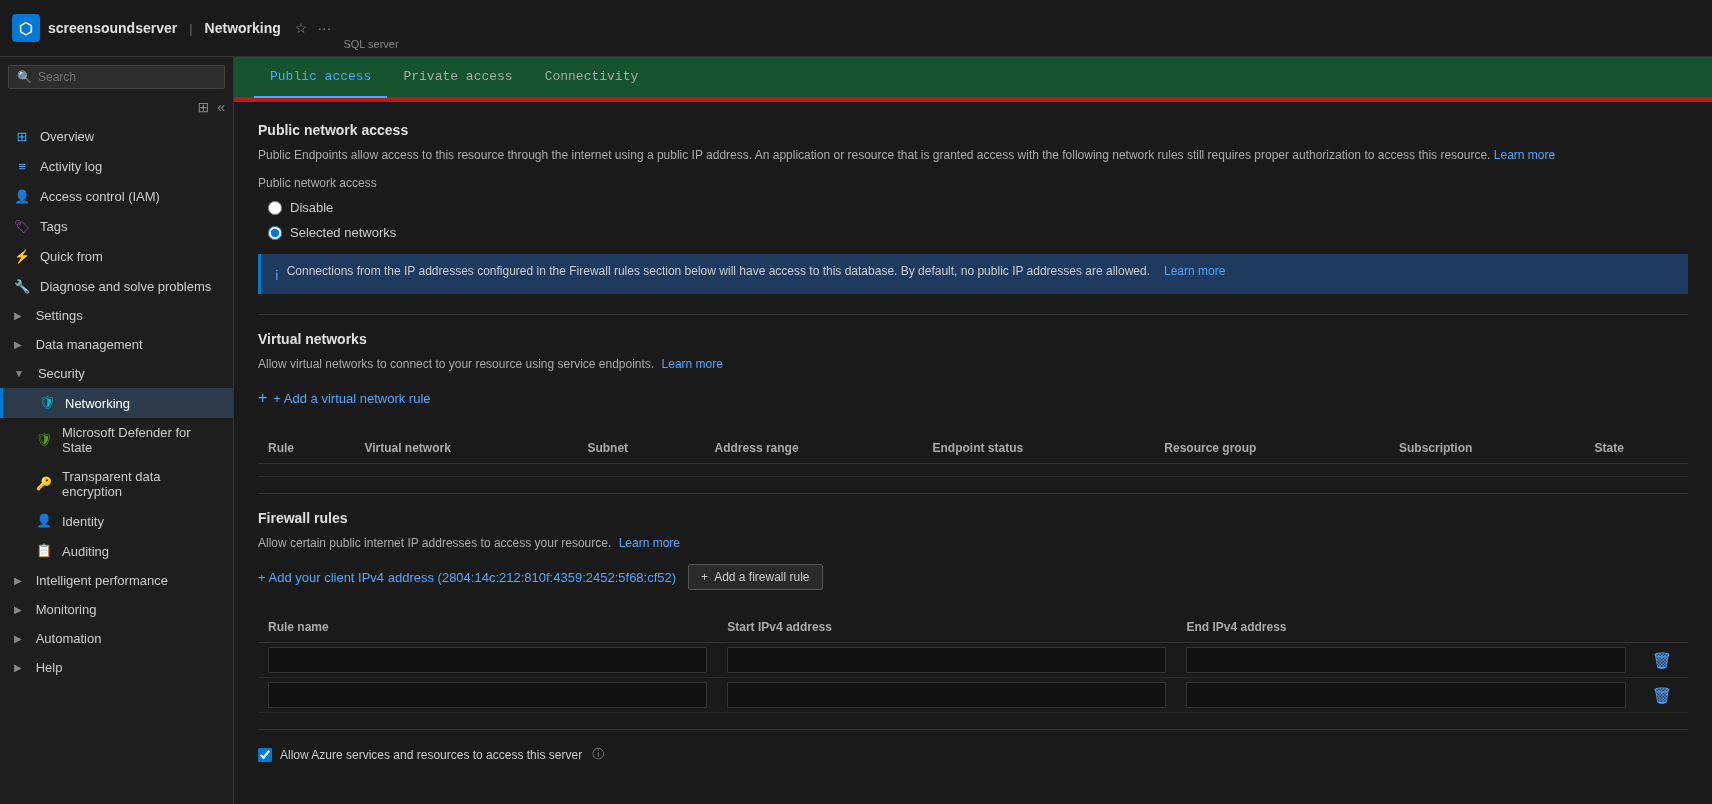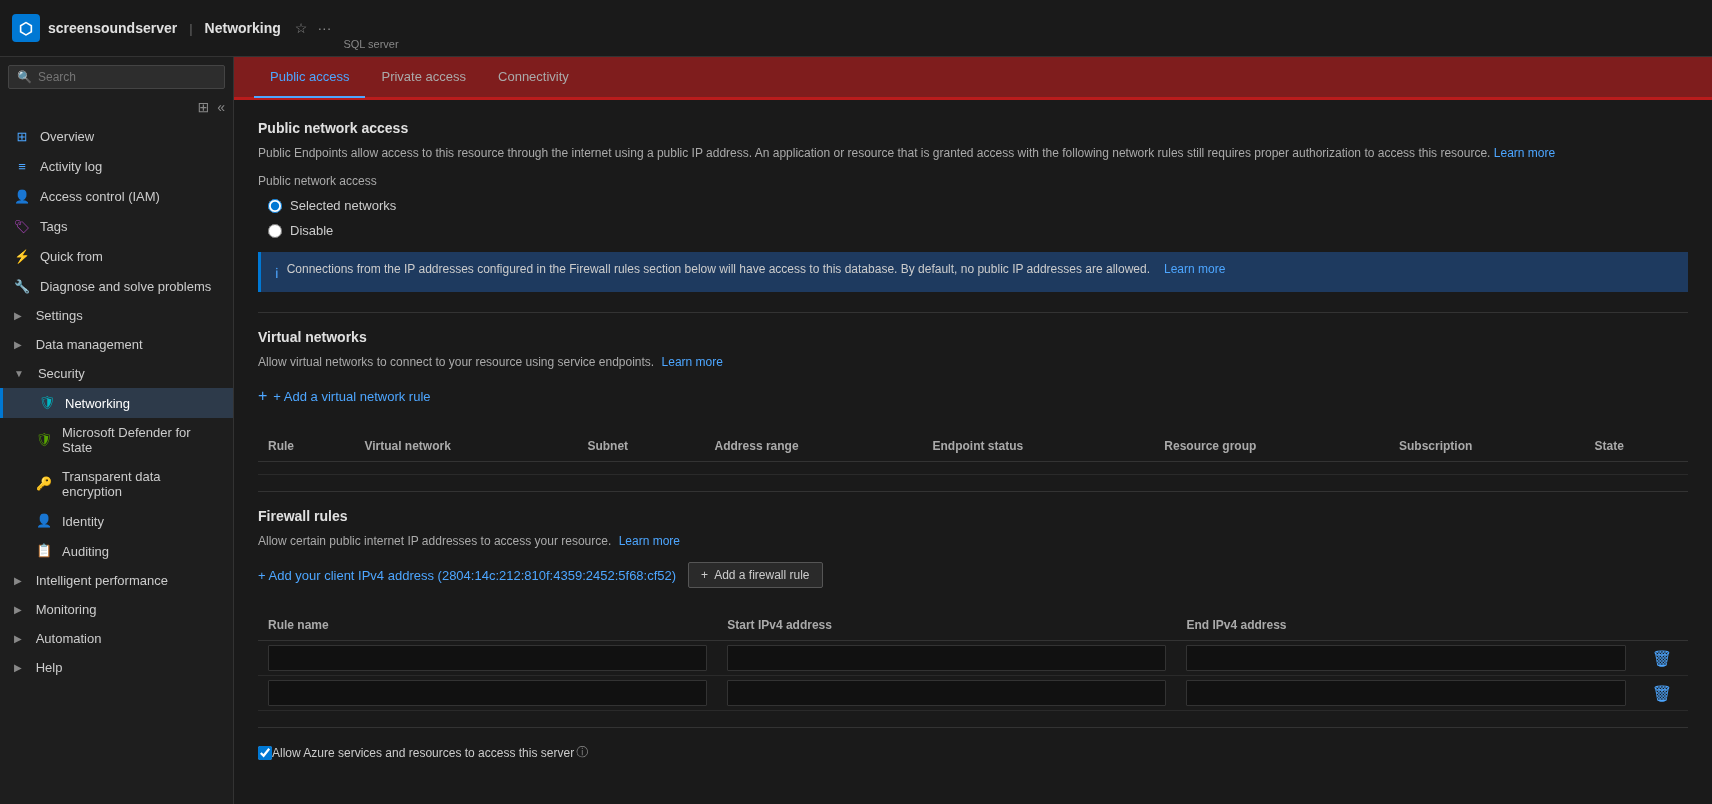--- a/index.html
+++ b/index.html
@@ -142,23 +142,24 @@
       flex: 1;
       background: #1a1a1a;
       overflow-y: auto;
       display: flex;
       flex-direction: column;
     }
 
     
     .tabs-bar {
       display: flex;
-      border-bottom: 3px solid #b91c1c;
+      border-bottom: 5px solid #b91c1c;
       padding: 0 20px;
-      background: #7f1d1d;
+      background: #14532d;
+      font-family: Liberation Mono, monospace;
     }
     .tab {
       padding: 12px 16px;
       cursor: pointer;
       color: #aaa;
       font-size: 13px;
       border-bottom: 2px solid transparent;
       margin-bottom: -1px;
     }
     .tab.active { color: #4da6ff; border-bottom: 2px solid #4da6ff; }
@@ -273,21 +274,21 @@
       background: #2a2a2a;
       border: 1px solid #555;
       color: #ccc;
       padding: 5px 12px;
       font-size: 12px;
       cursor: pointer;
       border-radius: 2px;
     }
 
     
-    .checkbox-row { display: flex; align-items: center; margin-top: 10px; }
+    .checkbox-row { display: flex; align-items: center; gap: 8px; margin-top: 10px; }
     .checkbox-row input[type="checkbox"] { accent-color: #0078d4; width: 14px; height: 14px; cursor: pointer; }
     .checkbox-row label { color: #ccc; font-size: 12px; cursor: pointer; }
     .info-circle { color: #888; font-size: 12px; margin-left: 2px; }
 
     
     ::-webkit-scrollbar { width: 6px; height: 6px; }
     ::-webkit-scrollbar-track { background: #1a1a1a; }
     ::-webkit-scrollbar-thumb { background: #444; border-radius: 3px; }
 
     
@@ -407,26 +408,26 @@
       
       <div class="section-title">Public network access</div>
       <div class="section-desc">
         <span>Public Endpoints allow access to this resource through the internet using a public IP address. An application or resource that is granted access with the following network rules still requires proper authorization to access this resource.</span>
         <a class="link-blue">Learn more</a>
       </div>
       <div style="color:#aaa; font-size:12px; margin-bottom:10px;">Public network access</div>
 
       <div class="radio-group">
         <div class="radio-item">
+          <input type="radio" name="public-access" id="radio-disable" style="">
+          <label for="radio-disable">Disable</label>
+        </div>
+        <div class="radio-item">
           <input type="radio" name="public-access" id="radio-selected" checked="" style="">
           <label for="radio-selected">Selected networks</label>
-        </div>
-        <div class="radio-item">
-          <input type="radio" name="public-access" id="radio-disable" style="">
-          <label for="radio-disable">Disable</label>
         </div>
       </div>
 
       <div class="info-box">
         <span class="info-icon">ℹ</span>
         <span>Connections from the IP addresses configured in the Firewall rules section below will have access to this database. By default, no public IP addresses are allowed.</span>
         <a class="link-blue" style="margin-left:6px; white-space:nowrap;">Learn more</a>
       </div>
 
       <hr class="divider">

